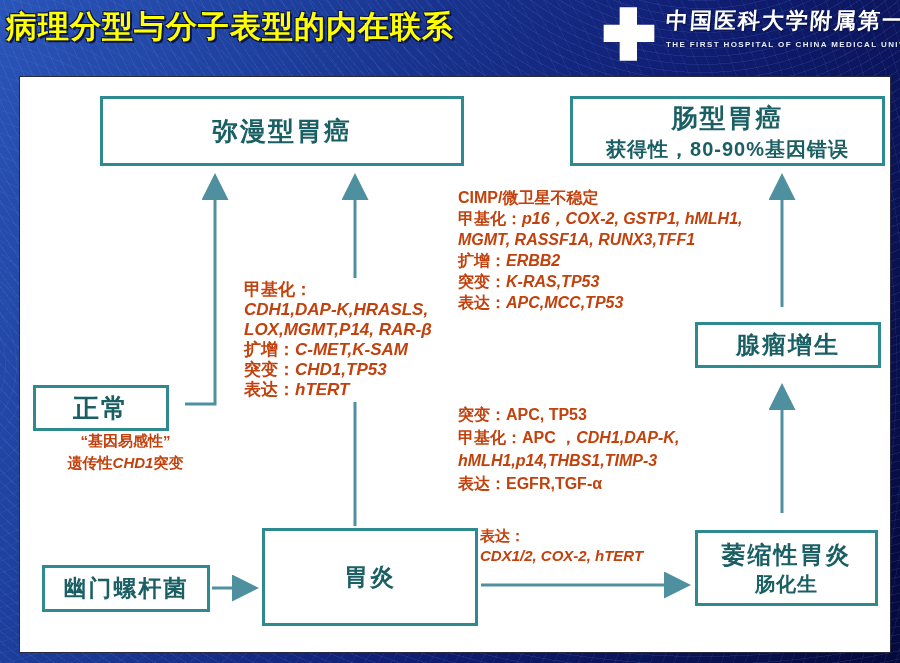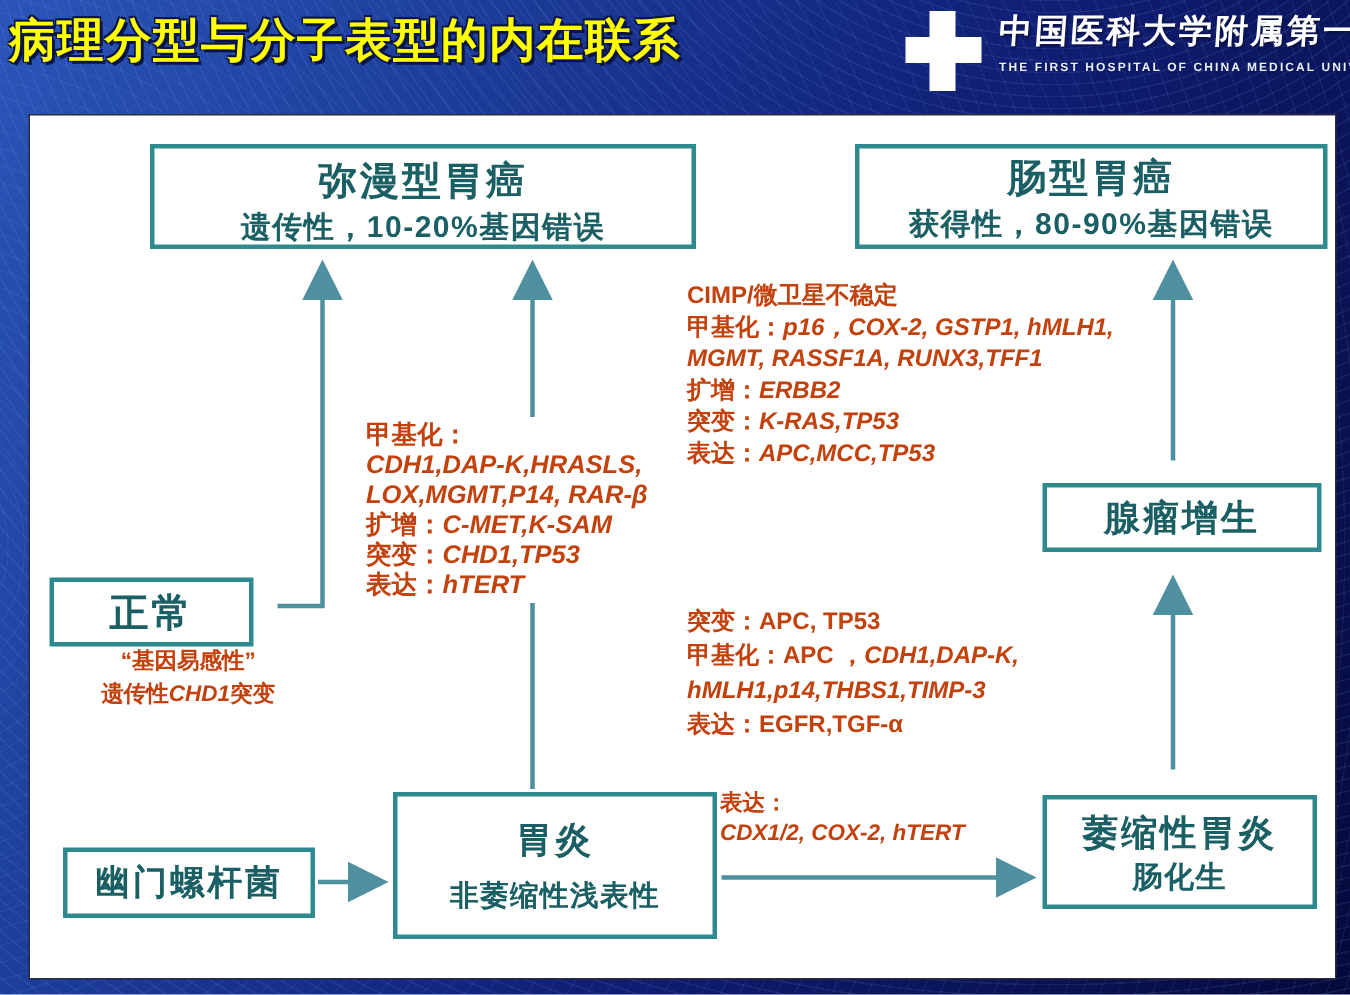--- a/index.html
+++ b/index.html
@@ -82,21 +82,20 @@
       <polyline points="165,327 195,327 195,105" fill="none" stroke="#4e90a0" stroke-width="3" marker-end="url(#ah)"></polyline>
       <line x1="335" y1="449" x2="335" y2="105" stroke="#4e90a0" stroke-width="3" marker-end="url(#ah)"></line>
       <line x1="762" y1="436" x2="762" y2="315" stroke="#4e90a0" stroke-width="3" marker-end="url(#ah)"></line>
       <line x1="762" y1="230" x2="762" y2="105" stroke="#4e90a0" stroke-width="3" marker-end="url(#ah)"></line>
       <line x1="192" y1="511" x2="230" y2="511" stroke="#4e90a0" stroke-width="3" marker-end="url(#ah)"></line>
       <line x1="461" y1="508" x2="662" y2="508" stroke="#4e90a0" stroke-width="3" marker-end="url(#ah)"></line>
     </svg>
 
     <div class="node" style="left:80px; top:19px; width:364px; height:70px; padding:4px 0;">
       <div class="t26">弥漫型胃癌</div>
-      <div class="s20">遗传性，10-20%基因错误</div>
     </div>
 
     <div class="node" style="left:550px; top:19px; width:315px; height:70px; padding:2px 0;">
       <div class="t26">肠型胃癌</div>
       <div class="s20">获得性，80-90%基因错误</div>
     </div>
 
     <div class="node" style="left:13px; top:308px; width:136px; height:46px;">
       <div class="t26">正常</div>
     </div>
@@ -104,21 +103,20 @@
     <div class="node" style="left:675px; top:245px; width:186px; height:46px;">
       <div class="t24">腺瘤增生</div>
     </div>
 
     <div class="node" style="left:22px; top:488px; width:168px; height:47px;">
       <div class="t23">幽门螺杆菌</div>
     </div>
 
     <div class="node" style="left:242px; top:451px; width:216px; height:98px; padding:6px 0;">
       <div class="t24">胃炎</div>
-      <div class="s19">非萎缩性浅表性</div>
     </div>
 
     <div class="node" style="left:675px; top:453px; width:183px; height:76px; padding:6px 0;">
       <div class="t24">萎缩性胃炎</div>
       <div class="s20">肠化生</div>
     </div>
 
     <div class="ann" style="left:438px; top:110px; font-size:16px; line-height:21px;">
       <div><span class="zh">CIMP/微卫星不稳定</span></div>
       <div><span class="zh">甲基化：</span><span class="gene">p16，COX-2, GSTP1, hMLH1,</span></div>

